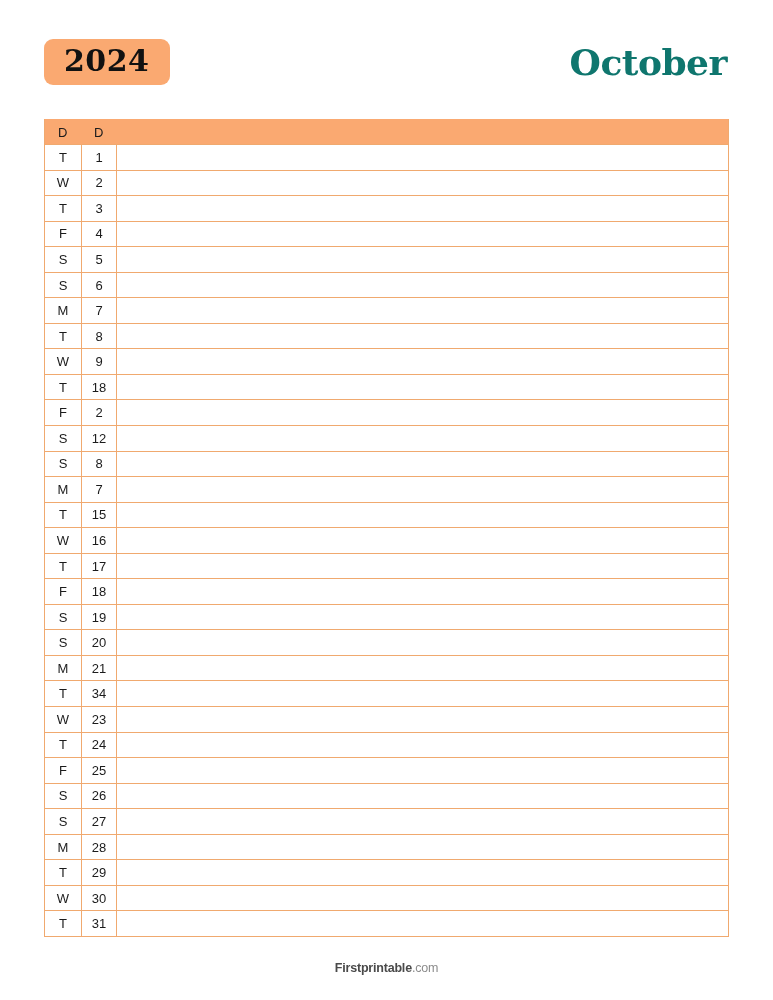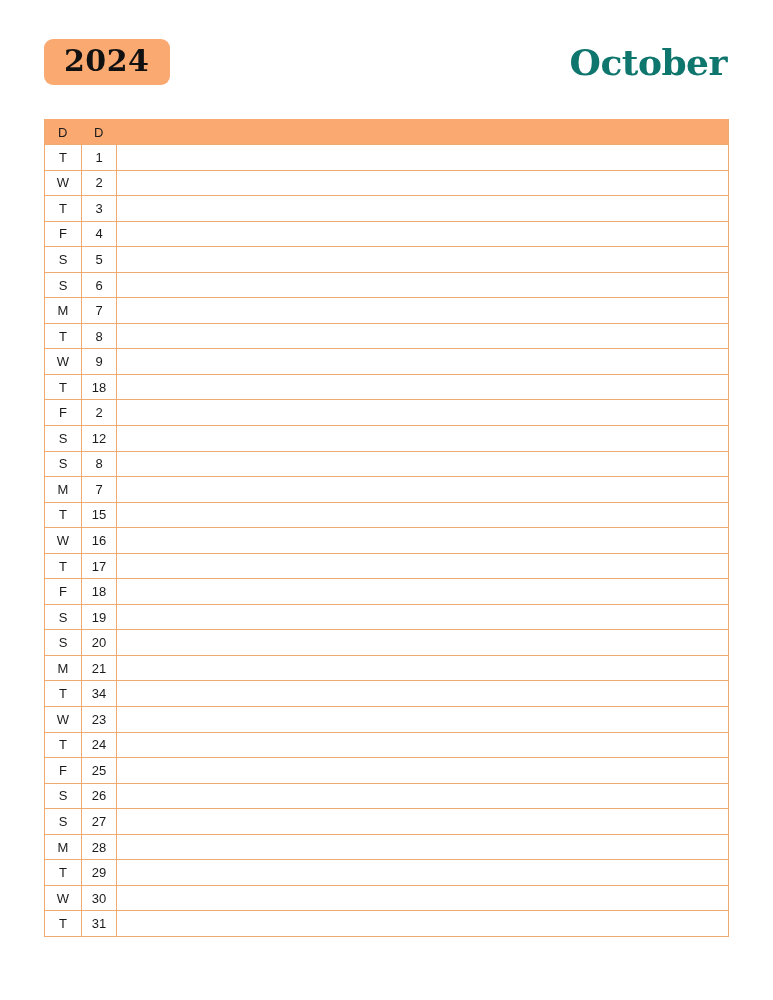--- a/index.html
+++ b/index.html
@@ -313,14 +313,17 @@
           <div class="cell col-notes"></div>
         </div>
         <div class="row">
           <div class="cell col-dow">T</div>
           <div class="cell col-date">31</div>
           <div class="cell col-notes"></div>
         </div>
       </div>
   </div>
 
+  <div class="footer">
+    <span class="brand">Firstprintable</span><span class="tld">.com</span>
+  </div>
 
 </div>
 
 </body></html>

